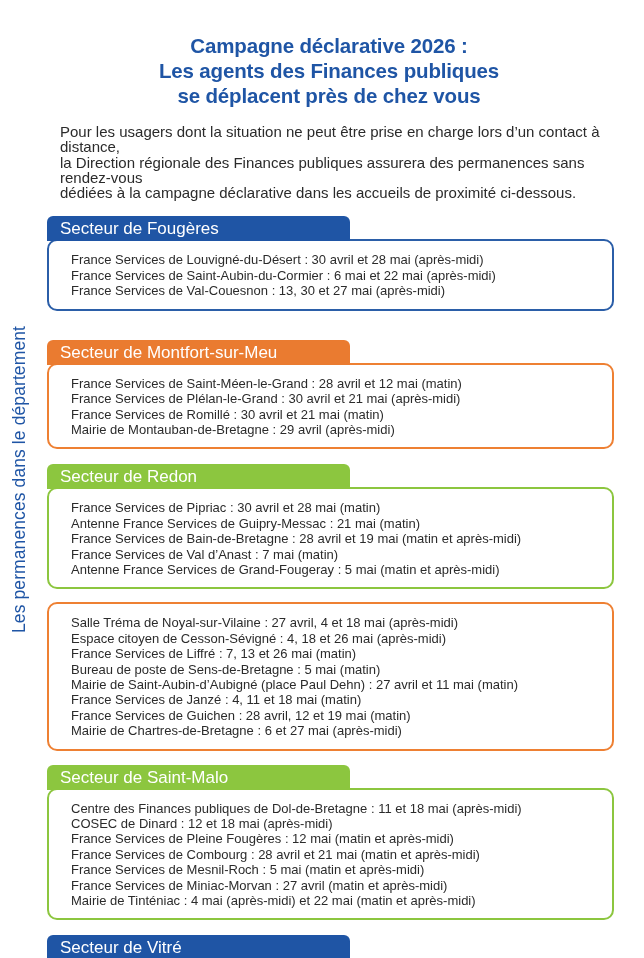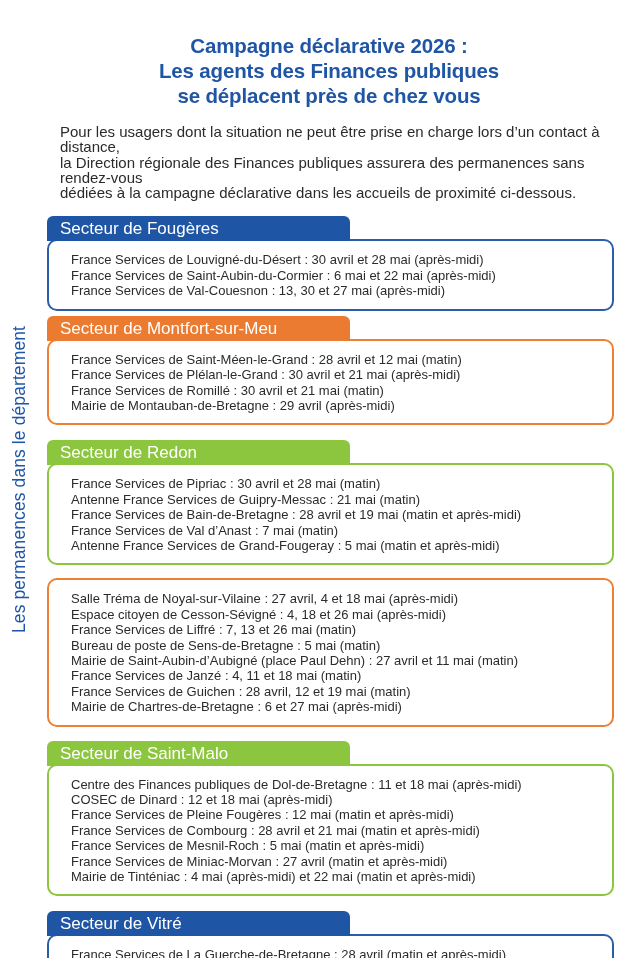--- a/index.html
+++ b/index.html
@@ -106,21 +106,21 @@
   
   .c-blue   .sector-head { background: #1F55A5; }
   .c-blue   .sector-body { border-color: #2B5EA8; }
   .c-orange .sector-head { background: #EA7B30; }
   .c-orange .sector-body { border-color: #EE8033; }
   .c-green  .sector-head { background: #8CC63F; }
   .c-green  .sector-body { border-color: #8CC63F; }
 
   
   #sector-0 { margin-top: 16px; }
-  #sector-1 { margin-top: 5px; }
+  #sector-1 { margin-top: 29px; }
   #sector-2 { margin-top: 15px; }
   #sector-3 { margin-top: 15px; }
   #sector-4 { margin-top: 14px; }
   #sector-5 { margin-top: 15px; }
 </style>
 </head>
 <body>
 
 <div id="vertical-label">
   <span class="vtext">Les permanences dans le département</span>

